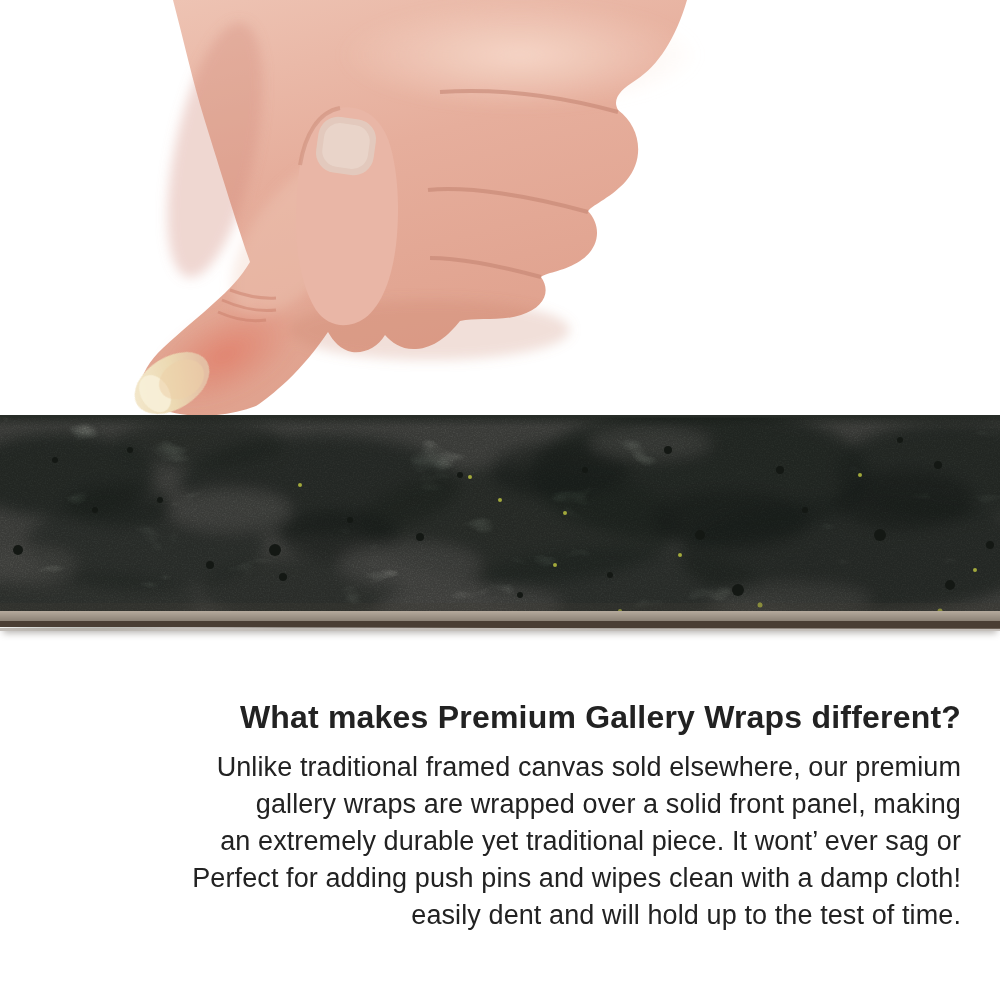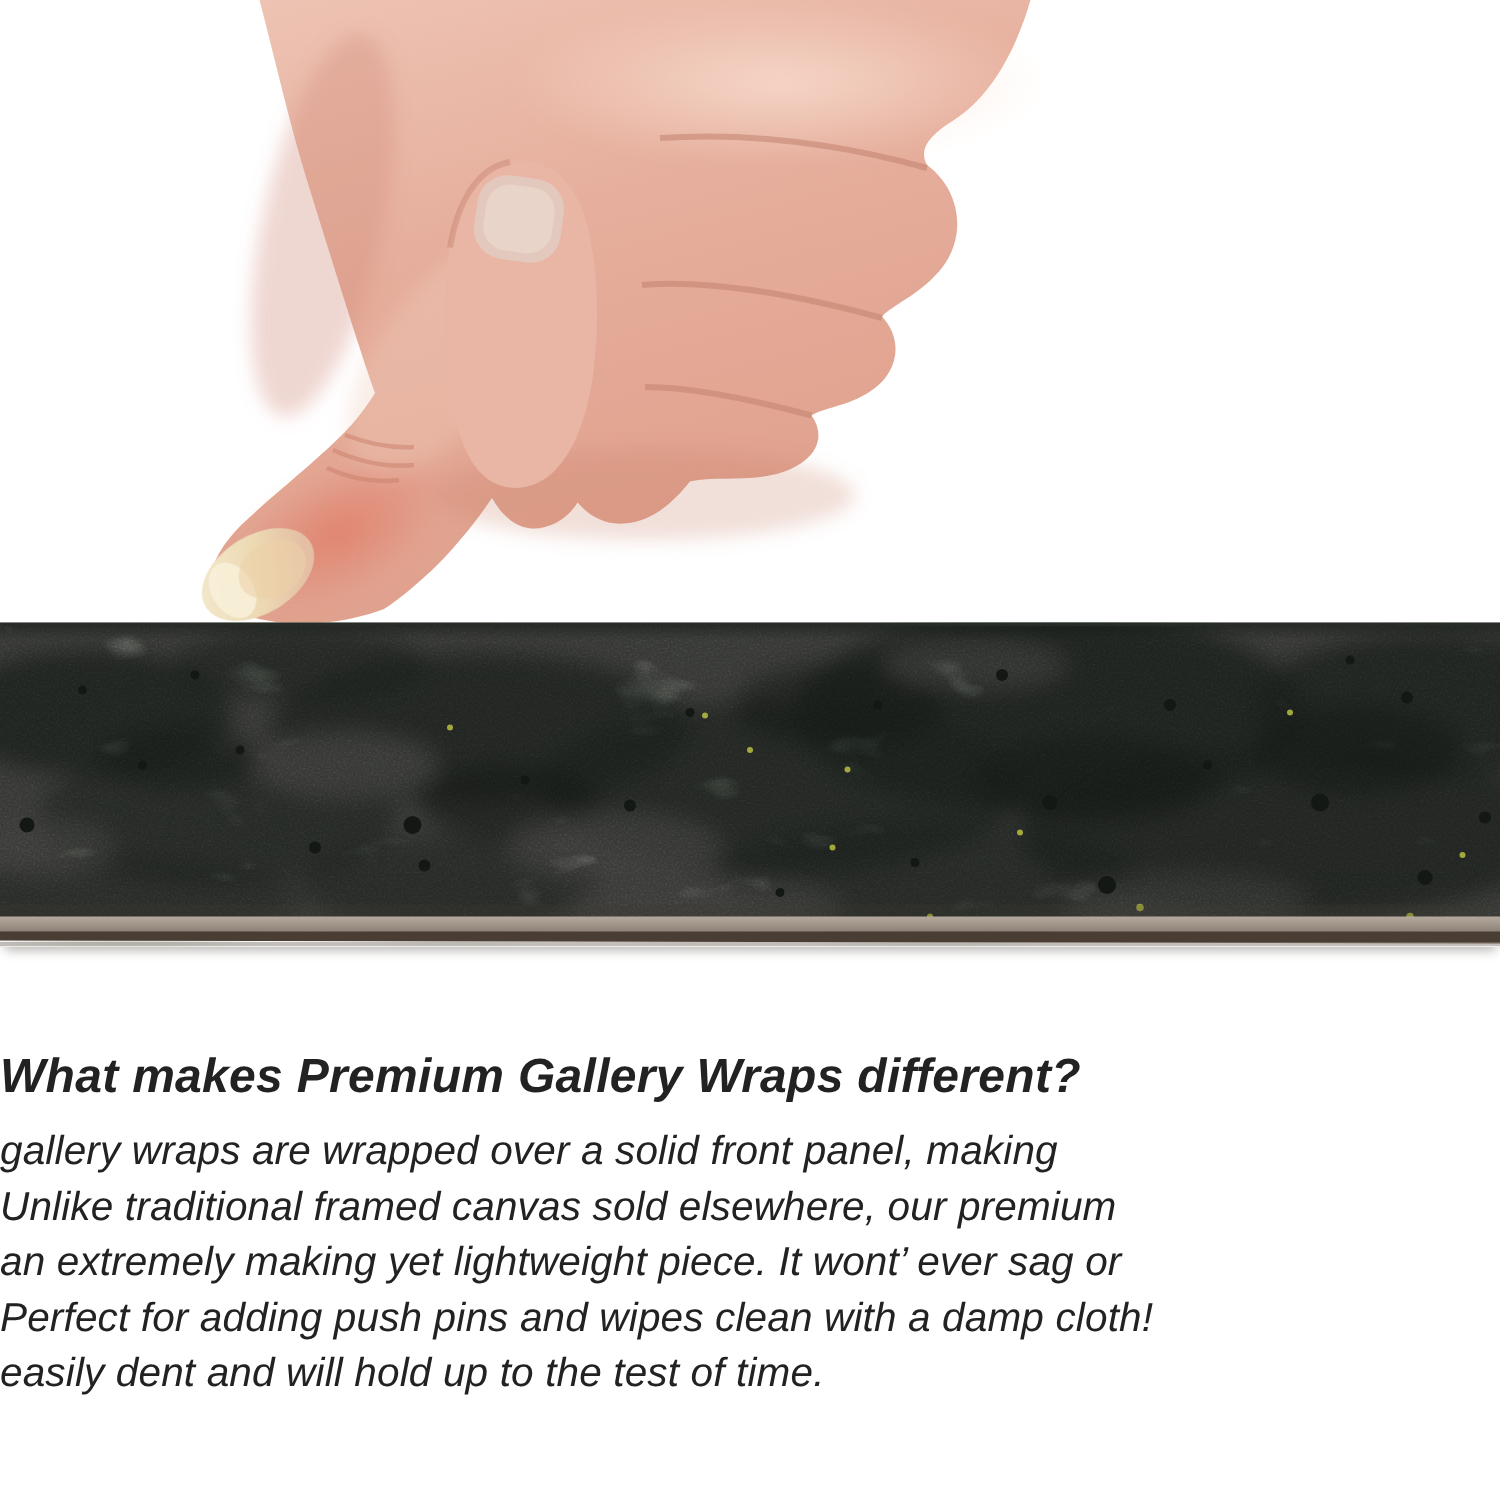--- a/index.html
+++ b/index.html
@@ -22,21 +22,21 @@
   }
   .photo-area{position:absolute;top:0;left:0;width:1000px;height:415px;}
   .photo-area svg{display:block;}
   .canvas-strip{
     position:absolute;top:415px;left:0;width:1000px;height:216px;
     box-shadow:0 5px 7px -3px rgba(70,62,55,.4);
   }
   .canvas-strip svg{display:block;}
   .copy{
     position:absolute;top:699px;left:0;width:961px;
-    text-align:left;color:var(--text);font-style:italic;
+    text-align:right;color:var(--text);
   }
   .heading{
     font-size:32px;font-weight:600;margin:0 0 13px 0;letter-spacing:.2px;
   }
   .body-line{
     font-size:27px;line-height:37px;font-weight:400;letter-spacing:.1px;
   }
 </style>
 </head>
 <body>
@@ -247,18 +247,18 @@
 
     <rect y="188" width="1000" height="8" fill="#3c3a33" opacity="0.28"></rect>
     <rect y="196" width="1000" height="10" fill="url(#sideBand)"></rect>
     <path d="M0,206 L1000,206 L1000,214 L0,212 Z" fill="var(--canvas-edge-dark)"></path>
     <rect y="213" width="1000" height="3" fill="#8a8076" opacity="0.5"></rect>
   </svg>
 </div>
 
 <div class="copy">
   <h1 class="heading">What makes Premium Gallery Wraps different?</h1>
+  <div class="body-line">Unlike traditional framed canvas sold elsewhere, our premium</div>
   <div class="body-line">gallery wraps are wrapped over a solid front panel, making</div>
-  <div class="body-line">Unlike traditional framed canvas sold elsewhere, our premium</div>
-  <div class="body-line">an extremely making yet lightweight piece. It wont’ ever sag or</div>
+  <div class="body-line">an extremely durable yet traditional piece. It wont’ ever sag or</div>
   <div class="body-line">Perfect for adding push pins and wipes clean with a damp cloth!</div>
   <div class="body-line">easily dent and will hold up to the test of time.</div>
 </div>
 
 </body></html>

